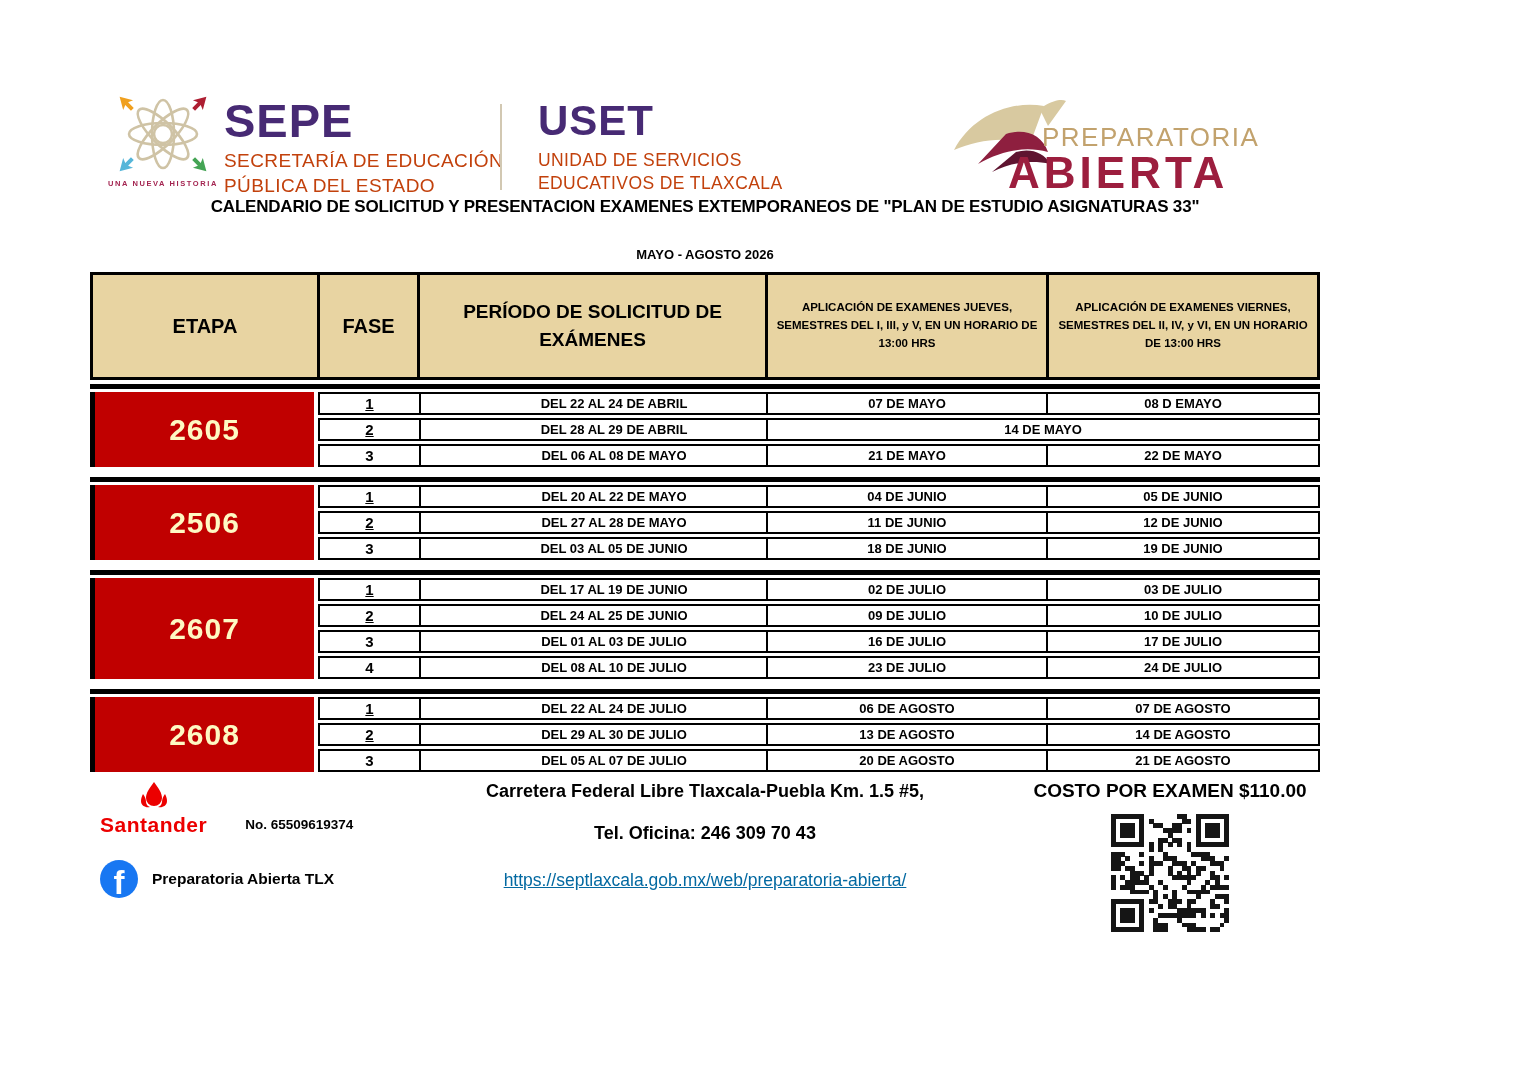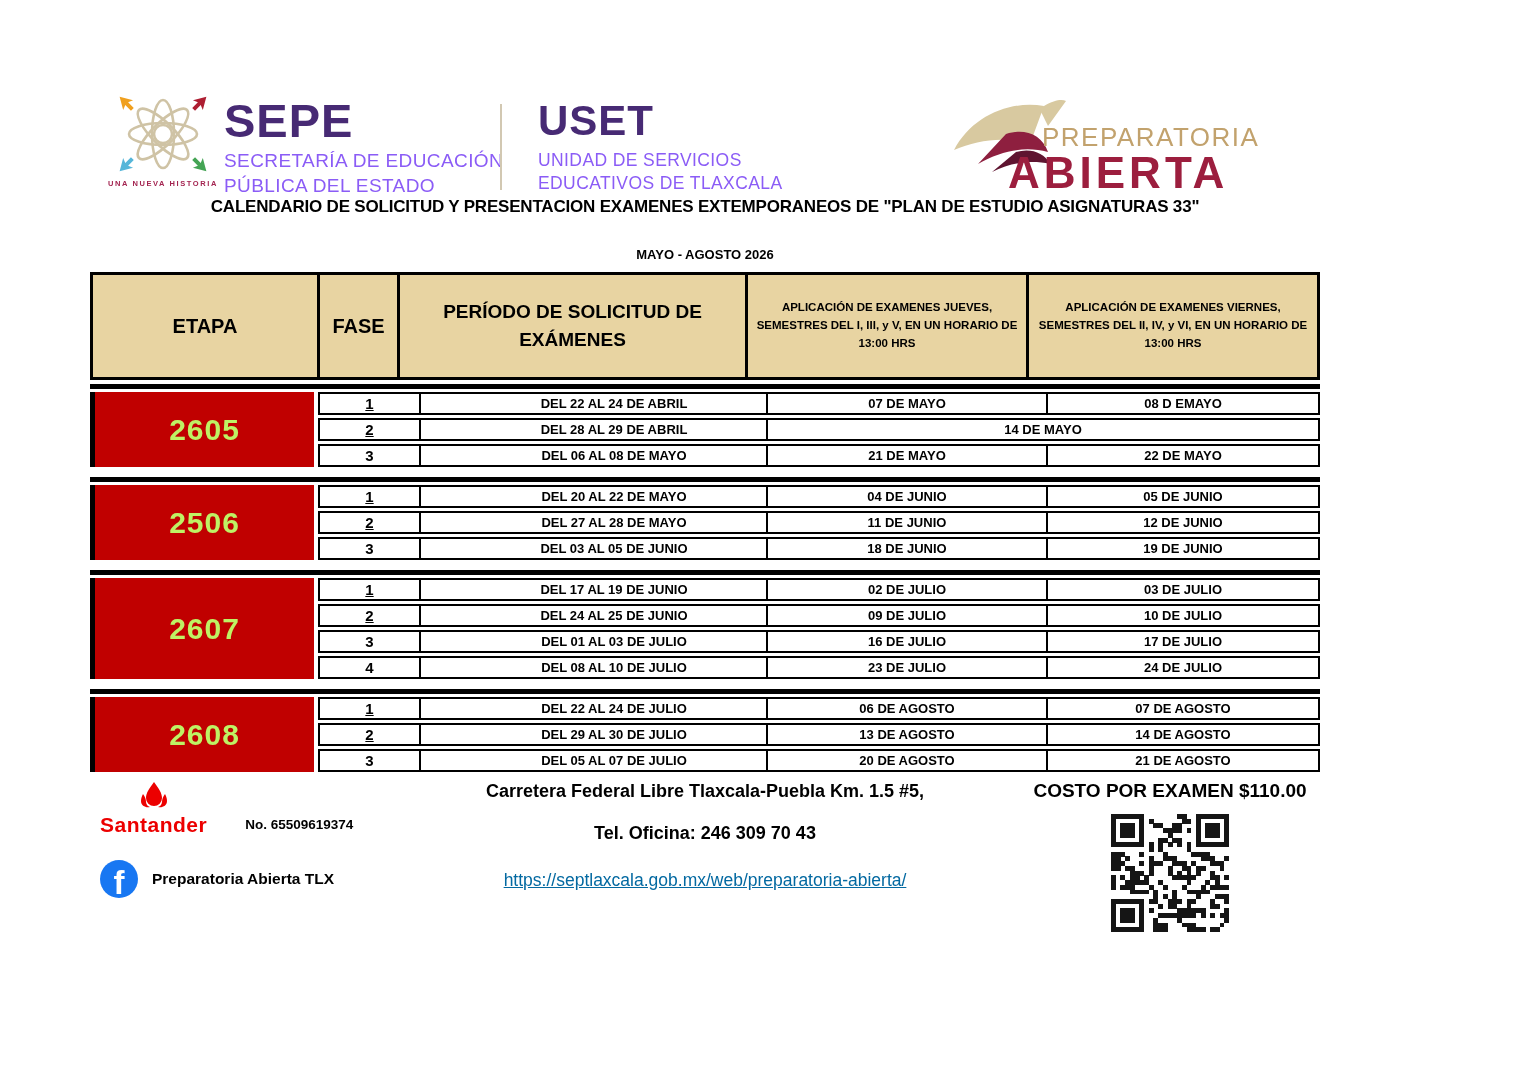--- a/index.html
+++ b/index.html
@@ -10,21 +10,21 @@
     margin:0 auto;
   }
 
   
   .sepe-flower { position:absolute; left:103px; top:92px; width:120px; text-align:center; }
   .sepe-flower svg { display:block; margin:0 auto; }
   .sepe-tagline { font-size:7.5px; font-weight:bold; letter-spacing:1.6px; color:#a32450; margin-top:3px; white-space:nowrap; }
 
   .sepe-text { position:absolute; left:224px; top:97px; }
   .sepe-acronym { font-size:47px; font-weight:800; color:#472a74; letter-spacing:1px; line-height:1.0; }
-  .org-sub { font-size:19px; color:#8b5cf6; line-height:1.3; margin-top:5px; letter-spacing:0.4px; }
+  .org-sub { font-size:19px; color:#c2410c; line-height:1.3; margin-top:5px; letter-spacing:0.4px; }
 
   .logo-divider { position:absolute; left:500px; top:104px; width:2px; height:86px; background:#d2c8b2; }
 
   .uset-text { position:absolute; left:538px; top:100px; }
   .uset-acronym { font-size:42px; font-weight:800; color:#472a74; letter-spacing:1px; line-height:1.0; }
   .uset-text .org-sub { font-size:17.5px; margin-top:7px; }
 
   .prepa-logo { position:absolute; left:952px; top:92px; width:350px; height:102px; }
   .prepa-book { position:absolute; left:0; top:2px; }
   .prepa-line1 { position:absolute; left:90px; top:30px; font-size:26px; color:#c2a26d; letter-spacing:1.5px; font-weight:500; white-space:nowrap; }
@@ -36,29 +36,29 @@
   .doc-subtitle { position:absolute; left:90px; top:247px; width:1230px; text-align:center;
                   font-size:13px; font-weight:bold; }
 
   
   .cal-table { position:absolute; left:90px; top:272px; width:1230px; }
   .thead { display:flex; height:108px; border:3.5px solid #000; background:#e8d4a2; }
   .hcell { display:flex; align-items:center; justify-content:center; text-align:center;
            font-weight:bold; flex-shrink:0; }
   .hcell + .hcell { border-left:3px solid #000; }
   .h-etapa   { width:224px; font-size:20px; }
-  .h-fase    { width:80px; font-size:20px; }
+  .h-fase    { width:100px; font-size:20px; }
   .h-periodo { width:348px; font-size:19px; padding:0 40px; line-height:1.5; }
   .h-apl     { width:281px; font-size:11.5px; line-height:1.55; padding:0 5px; }
   .h-apl.last{ width:auto; flex:1; }
 
   .sep-line { height:5px; background:#000; margin-top:4px; }
   .group { display:flex; padding:3px 0 6px 0; }
   .etapa-cell { width:224px; margin-right:4px; background:#c00000; border-left:5px solid #000;
-                color:#bef264; font-size:30px; font-weight:800; letter-spacing:1px;
+                color:#fef9c3; font-size:30px; font-weight:800; letter-spacing:1px;
                 display:flex; align-items:center; justify-content:center; }
   .rows { flex:1; display:flex; flex-direction:column; gap:3px; }
   .row { display:flex; height:23px; border:2.5px solid #000; background:#fff; }
   .rcell { display:flex; align-items:center; justify-content:center; text-align:center;
            font-weight:bold; font-size:13px; flex-shrink:0; white-space:nowrap; }
   .rcell + .rcell { border-left:2.5px solid #000; }
   .c-fase { width:99px; font-size:15px; }
   .c-fase.u { text-decoration:underline; }
   .c-periodo { width:347px;padding-left:41px; }
   .c-jueves { width:280px; }

